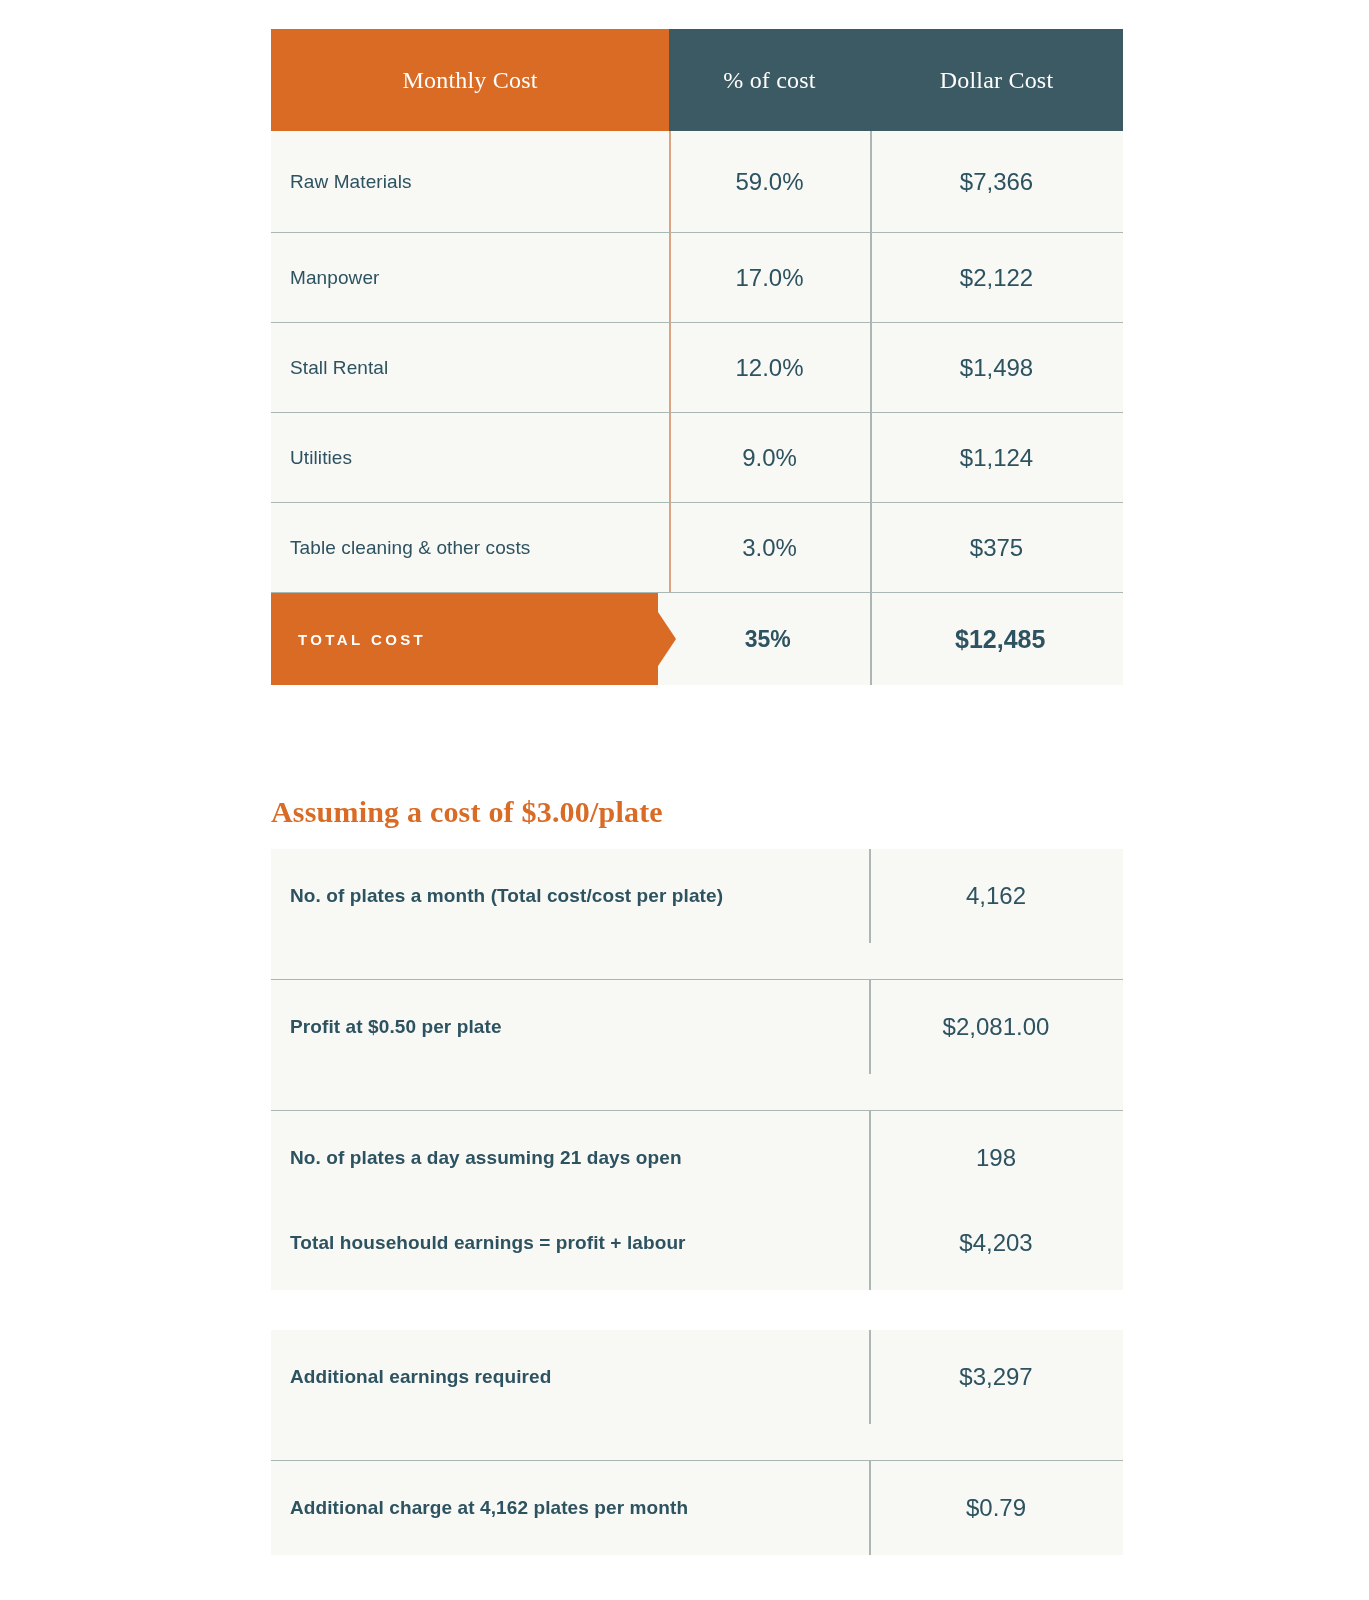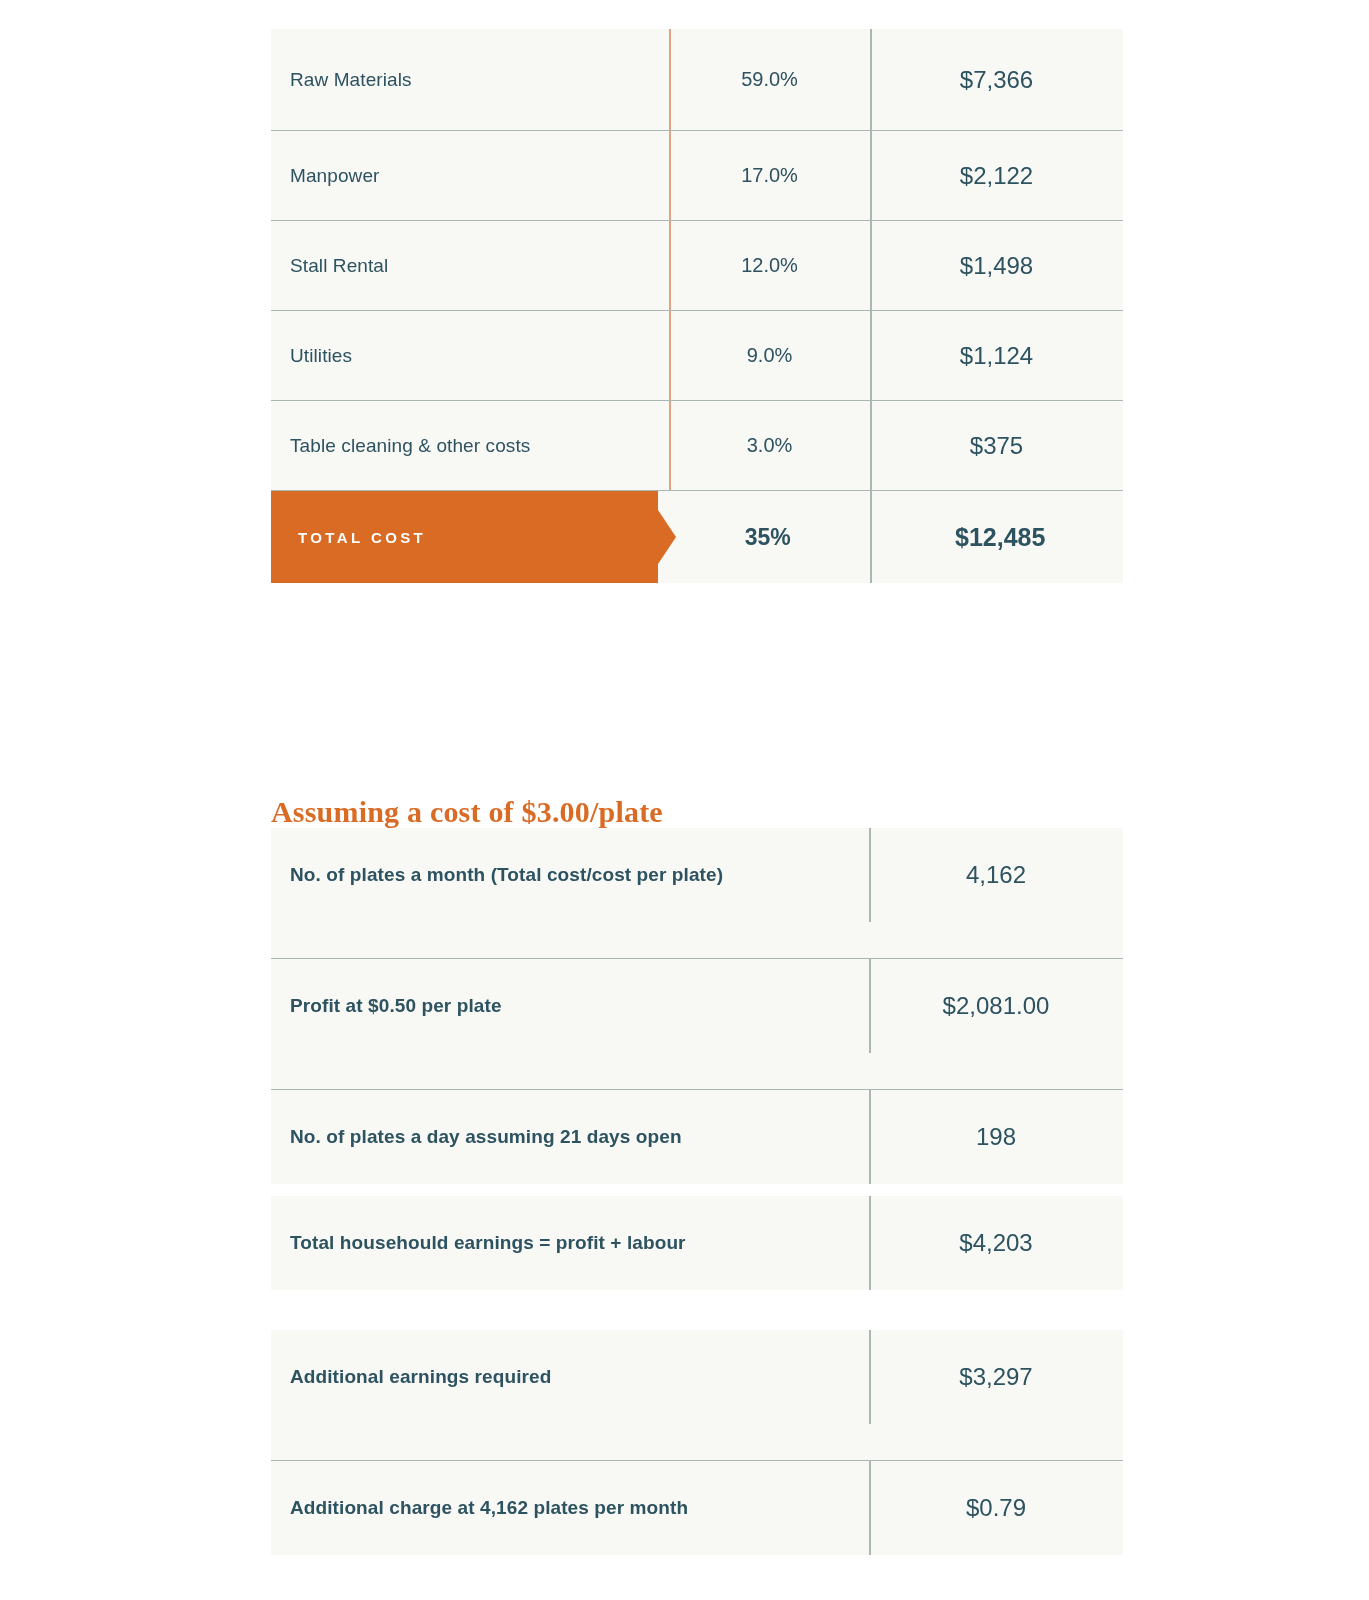--- a/index.html
+++ b/index.html
@@ -82,21 +82,21 @@
     box-sizing: border-box;
     padding-left: 19px;
     font-size: 19px;
     font-weight: normal;
     color: var(--slate-text);
     letter-spacing: .1px;
   }
   .t1-row .c-pct {
     width: 201px;
     text-align: center;
-    font-size: 20px;
+    font-size: 24px;
     color: var(--slate-text);
     font-family: "Liberation Sans", sans-serif;
   }
   .t1-row .c-dollar {
     width: 253px;
     text-align: center;
     font-size: 24px;
     color: var(--slate-text);
   }
   
@@ -214,29 +214,40 @@
     color: var(--slate-text);
   }
   .b-row::after {
     content: "";
     position: absolute;
     left: 598px; top: 0; bottom: 0;
     width: 1.5px;
     background: var(--rule);
   }
 
-  #plates-block      { top: 828px; }
+  #plates-block      { top: 849px; }
   #household-block   { top: 1196px; }
   #additional-block  { top: 1330px; }
 </style>
 </head>
 <body>
 
 <div id="cost-table">
 
+  <div class="t1-header">
+    <div class="hcell hcell-monthly">
+      <span>Monthly Cost</span>
+    </div>
+    <div class="hcell hcell-pct">
+      <span>% of cost</span>
+    </div>
+    <div class="hcell hcell-dollar">
+      <span>Dollar Cost</span>
+    </div>
+  </div>
 
   <div class="t1-body">
 
     <div class="t1-row">
       <div class="c-label">Raw Materials</div>
       <div class="c-pct">59.0%</div>
       <div class="c-dollar">$7,366</div>
     </div>
 
     <div class="t1-row">

